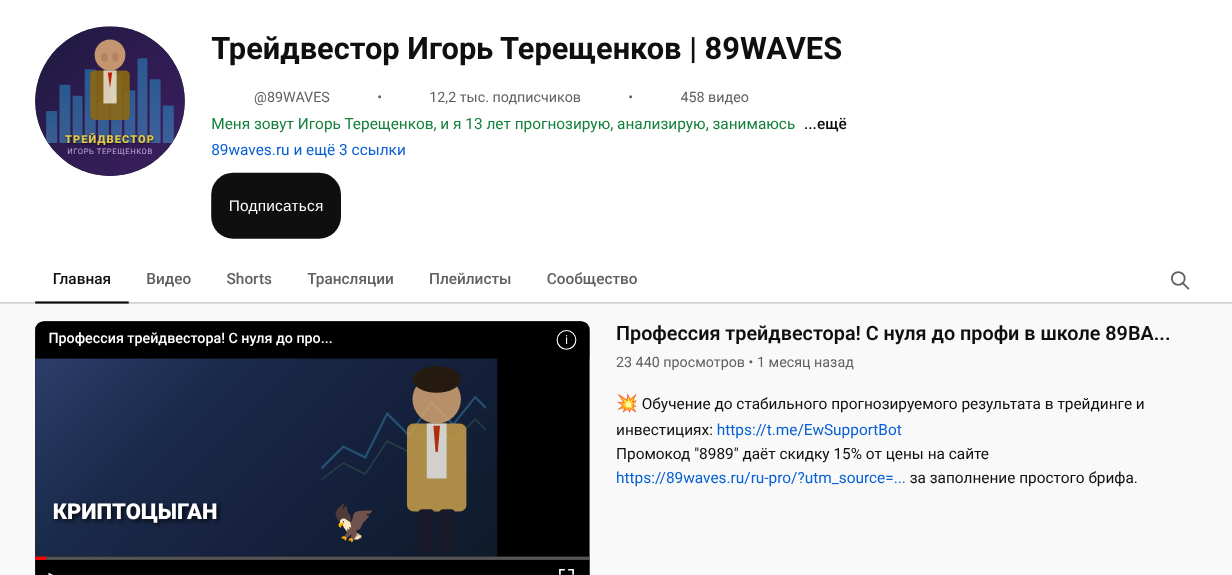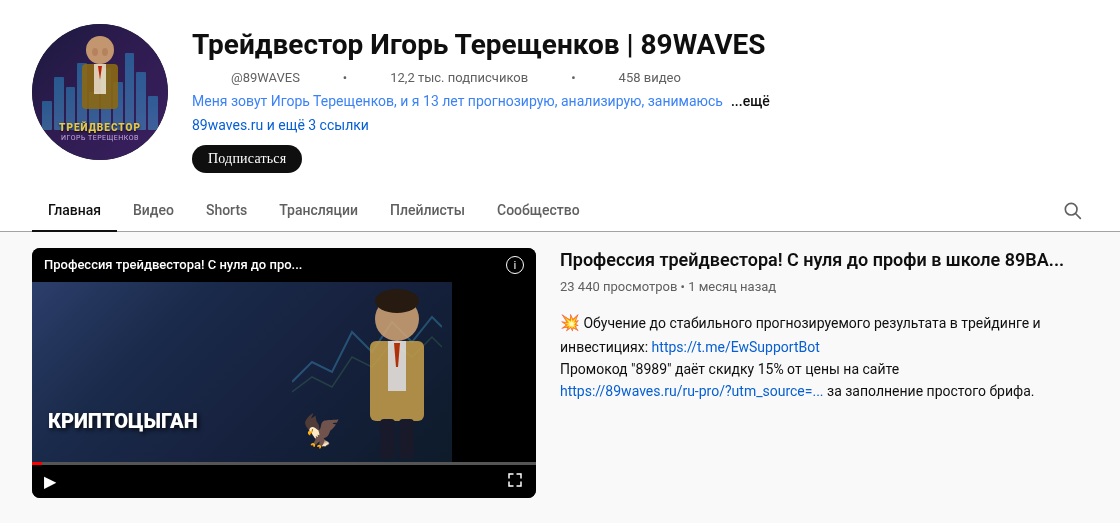--- a/index.html
+++ b/index.html
@@ -88,21 +88,21 @@
 
     .channel-info {
       flex: 1;
       padding-top: 4px;
     }
 
     .channel-name {
       font-size: 28px;
       font-weight: 700;
       color: #0f0f0f;
-      margin-bottom: 8px;
+      margin-bottom: 20px;
       line-height: 1.2;
     }
 
     .channel-meta {
       font-size: 13px;
       color: #606060;
       margin-bottom: 8px;
       display: flex;
       gap: 4px;
       align-items: center;
@@ -117,21 +117,21 @@
     .channel-description {
       font-size: 14px;
       color: #0f0f0f;
       margin-bottom: 8px;
       display: flex;
       align-items: center;
       gap: 8px;
     }
 
     .channel-description .desc-text {
-      color: #3b82f6;
+      color: #15803d;
     }
 
     .channel-description .more-link {
       color: #0f0f0f;
       font-weight: 500;
       cursor: pointer;
       white-space: nowrap;
     }
 
     .channel-links {
@@ -142,25 +142,25 @@
     .channel-links a {
       color: #065fd4;
       text-decoration: none;
     }
 
     .subscribe-btn {
       background: #0f0f0f;
       color: #fff;
       border: none;
       border-radius: 20px;
-      padding: 6px 16px;
+      padding: 22px 16px;
       font-size: 14px;
       font-weight: 500;
       cursor: pointer;
-      font-family: Liberation Serif, serif;
+      font-family: Liberation Sans, sans-serif;
       letter-spacing: 0.2px;
       text-align: right;
     }
 
     
     .channel-nav {
       display: flex;
       align-items: center;
       padding: 0 32px;
       border-bottom: 1px solid #a3a3a3;

